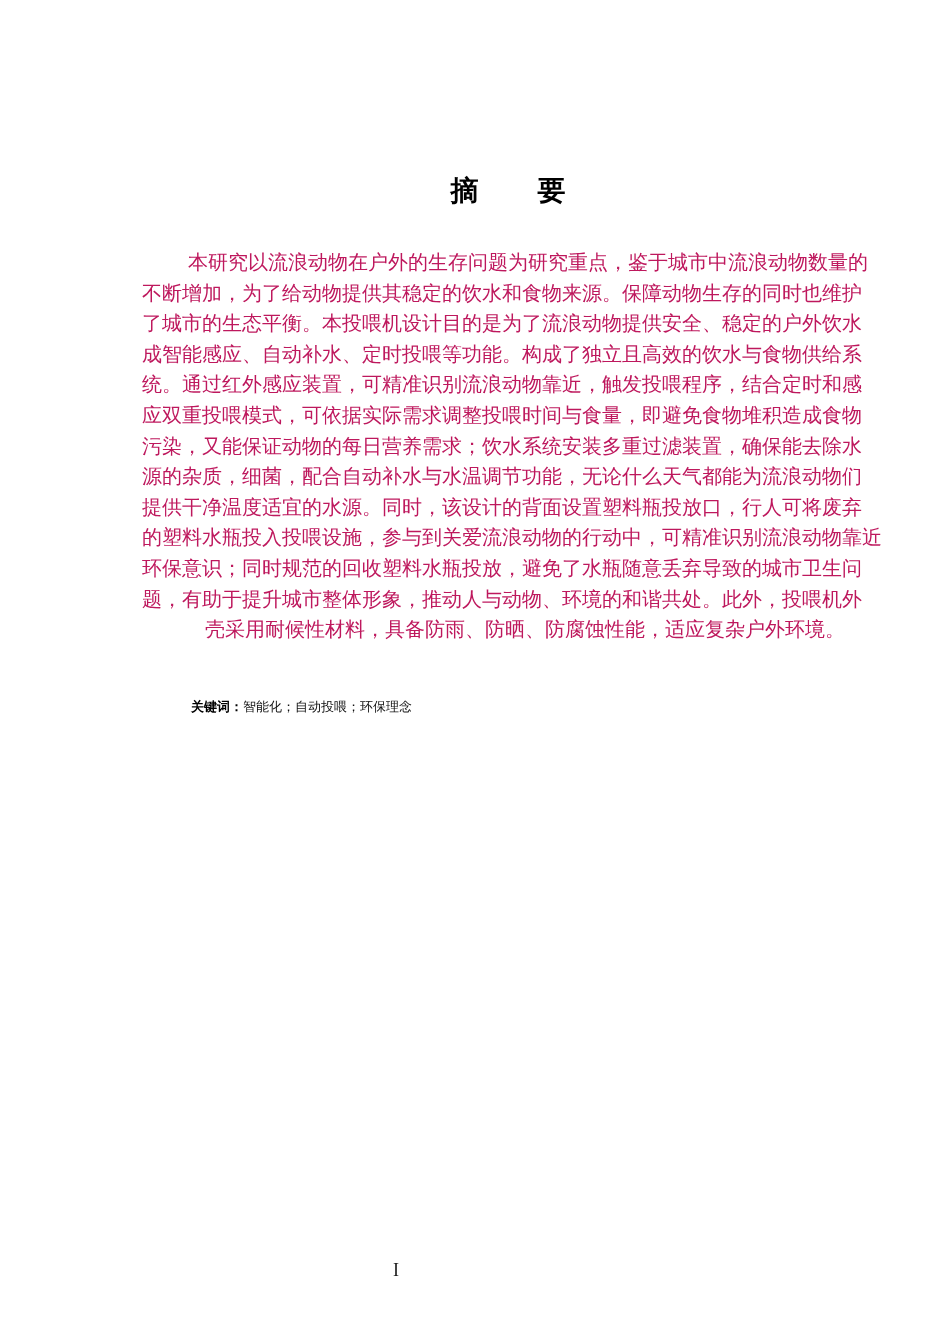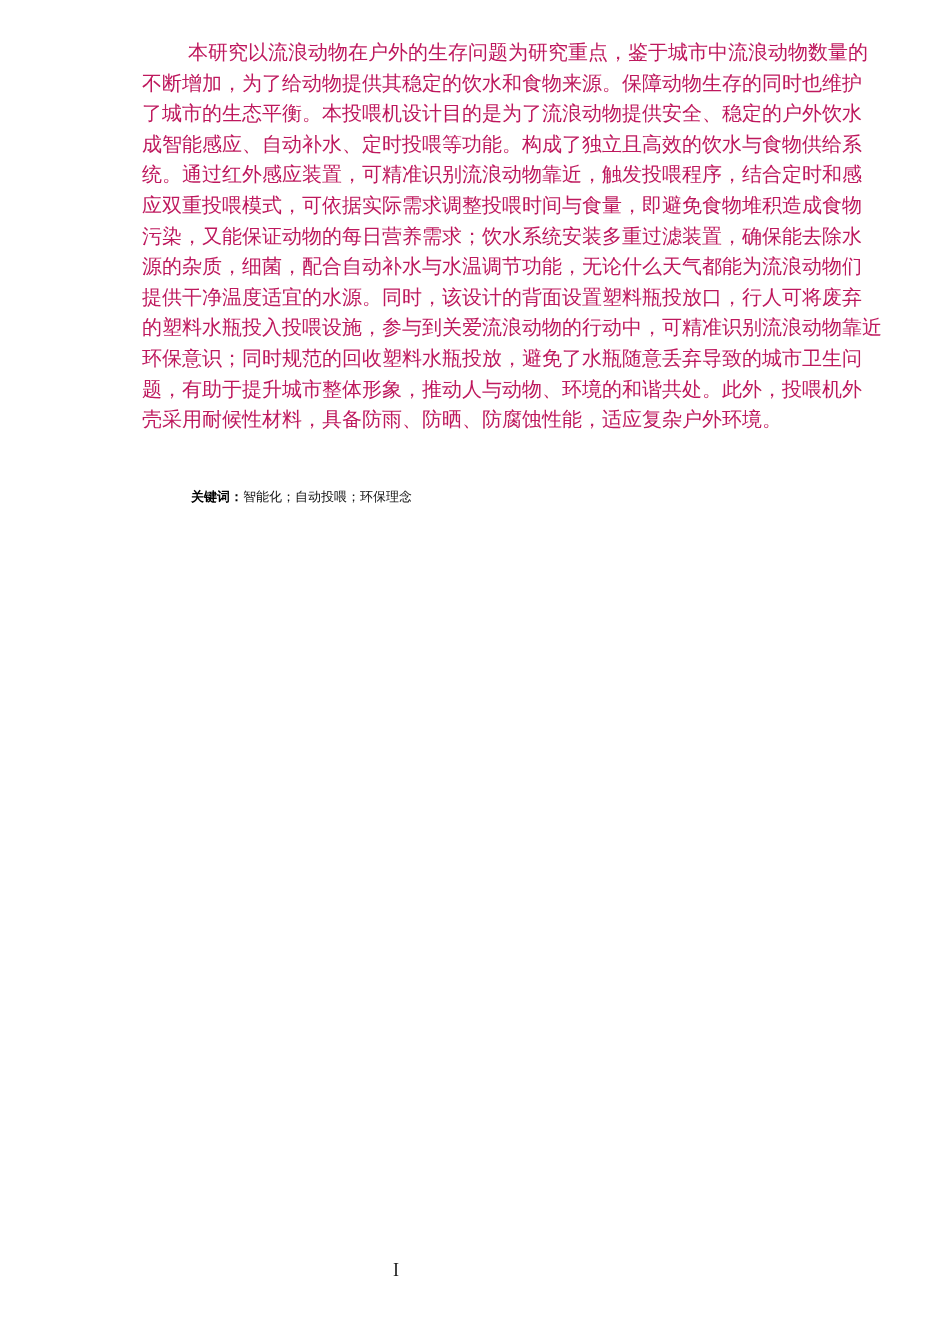--- a/index.html
+++ b/index.html
@@ -43,21 +43,21 @@
   }
   .abstract .line {
     text-align: justify;
     text-align-last: justify;
     white-space: nowrap;
   }
   .abstract .line.first {
     text-indent: 46px;
   }
   .abstract .line.last {
-    text-align: left;
+    text-align: right;
     text-align-last: auto;
   }
   .keywords {
     margin-top: 47px;
     padding-left: 49px;
     font-size: 13px;
     line-height: 30.6px;
     color: #111111;
   }
   .keywords .kw-label {
@@ -76,20 +76,21 @@
     line-height: 22px;
     color: #1a1a1a;
   }
 </style>
 </head>
 <body>
 
 <div class="page">
   <div class="content">
 
+    <h1 class="doc-title">摘　　要</h1>
 
     <div class="abstract">
       <div class="line first">本研究以流浪动物在户外的生存问题为研究重点，鉴于城市中流浪动物数量的</div>
       <div class="line">不断增加，为了给动物提供其稳定的饮水和食物来源。保障动物生存的同时也维护</div>
       <div class="line">了城市的生态平衡。本投喂机设计目的是为了流浪动物提供安全、稳定的户外饮水</div>
       <div class="line">成智能感应、自动补水、定时投喂等功能。构成了独立且高效的饮水与食物供给系</div>
       <div class="line">统。通过红外感应装置，可精准识别流浪动物靠近，触发投喂程序，结合定时和感</div>
       <div class="line">应双重投喂模式，可依据实际需求调整投喂时间与食量，即避免食物堆积造成食物</div>
       <div class="line">污染，又能保证动物的每日营养需求；饮水系统安装多重过滤装置，确保能去除水</div>
       <div class="line">源的杂质，细菌，配合自动补水与水温调节功能，无论什么天气都能为流浪动物们</div>

